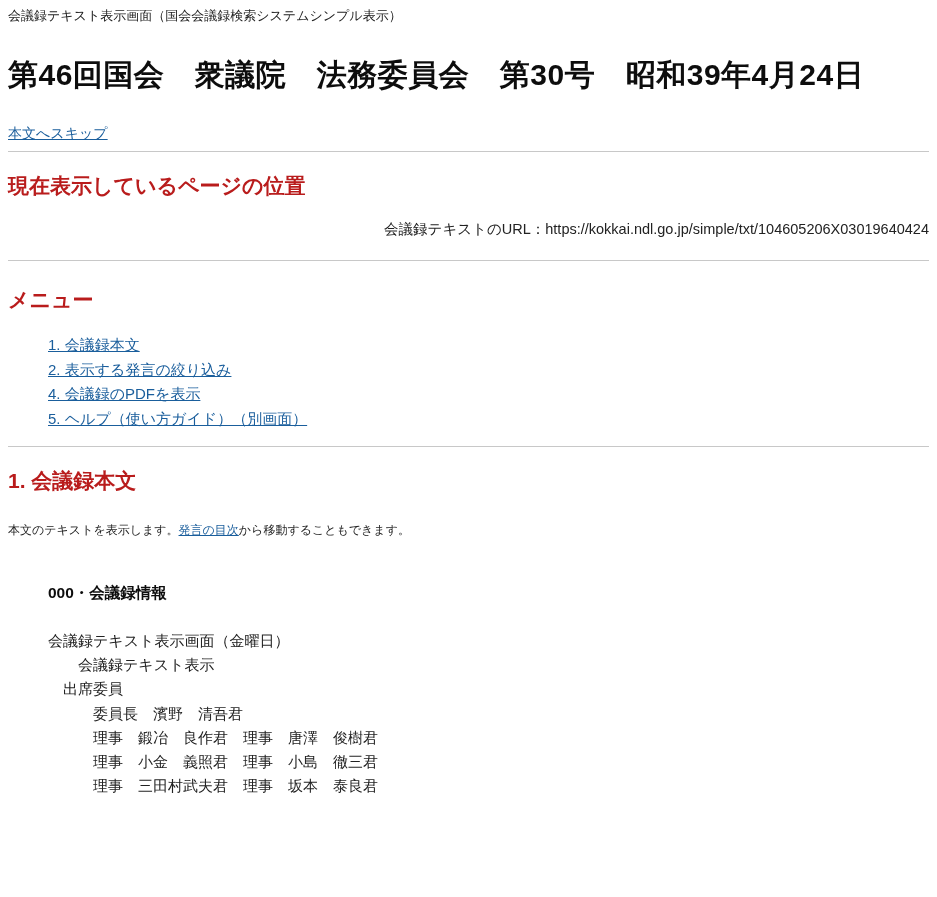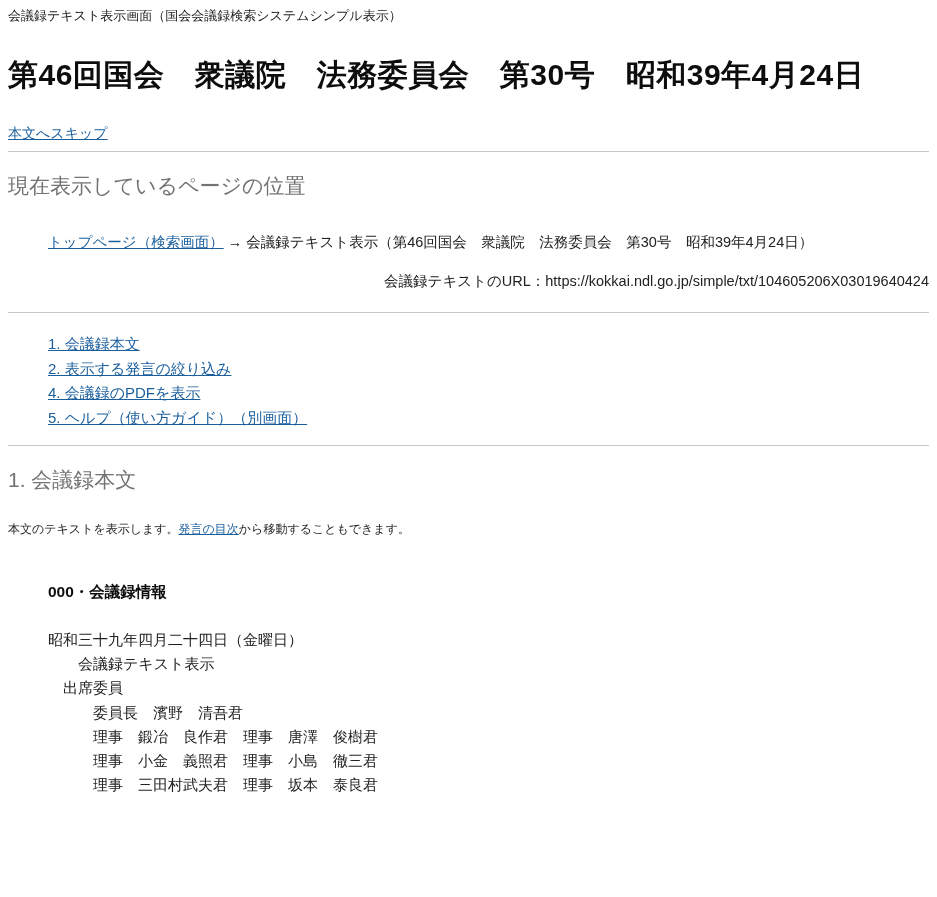--- a/index.html
+++ b/index.html
@@ -21,21 +21,21 @@
     font-weight: bold; color: #0d0d0d; letter-spacing: 0.5px;
   }
   .skip-link-wrap { margin-top: 29px; font-size: 14px; line-height: 18px; }
   hr.divider {
     border: none; border-top: 1px solid #c8c8c8; height: 0;
   }
   hr.d1 { margin-top: 9px; }
   hr.d2 { margin-top: 21px; }
   hr.d3 { margin-top: 15px; }
   h2.section-heading {
-    font-size: 21px; line-height: 28px; font-weight: normal; color: #737373;
+    font-size: 21px; line-height: 28px; font-weight: bold; color: #b91c1c;
   }
   h2.loc-heading  { margin-top: 20px; }
   h2.menu-heading { margin-top: 25px; }
   h2.main-heading { margin-top: 20px; }
 
   .breadcrumb {
     margin-top: 33px; padding-left: 40px;
     font-size: 14.5px; line-height: 19px; color: #222;
   }
   .breadcrumb .arrow { color: #222; text-decoration: none; }
@@ -70,30 +70,26 @@
   <h1 class="page-title">第46回国会　衆議院　法務委員会　第30号　昭和39年4月24日</h1>
 
   <div class="skip-link-wrap">
     <a href="#" class="skip-link">本文へスキップ</a>
   </div>
 
   <hr class="divider d1">
 
   <h2 class="section-heading loc-heading">現在表示しているページの位置</h2>
 
-  <div class="breadcrumb">
-    <a href="#">トップページ（検索画面）</a>
-    <span class="arrow">→</span>
-    <span>会議録テキスト表示（第46回国会　衆議院　法務委員会　第30号　昭和39年4月24日）</span>
-  </div>
 
   <div class="url-line"><span>会議録テキストのURL：</span><span>https://kokkai.ndl.go.jp/simple/txt/104605206X03019640424</span></div>
 
   <hr class="divider d2">
 
+  <h2 class="section-heading menu-heading">メニュー</h2>
 
 
   <ul class="menu-list">
     <li>
       <a href="#">1. 会議録本文</a>
     </li>
     <li>
       <a href="#">2. 表示する発言の絞り込み</a>
     </li>
     <li>
@@ -106,21 +102,21 @@
 
   <hr class="divider d3">
 
   <h2 class="section-heading main-heading">1. 会議録本文</h2>
 
   <div class="main-desc"><span>本文のテキストを表示します。</span><a href="#">発言の目次</a><span>から移動することもできます。</span></div>
 
   <div class="record-block">
     <div class="record-heading">000・会議録情報</div>
     <div class="record-lines">
-      <div class="record-line">昭和三十九年四月二十四日（金曜日）</div>
+      <div class="record-line">会議録テキスト表示画面（金曜日）</div>
       <div class="record-line">　　会議録テキスト表示</div>
       <div class="record-line">　出席委員</div>
       <div class="record-line">　　　委員長　濱野　清吾君</div>
       <div class="record-line">　　　理事　鍛冶　良作君　理事　唐澤　俊樹君</div>
       <div class="record-line">　　　理事　小金　義照君　理事　小島　徹三君</div>
       <div class="record-line">　　　理事　三田村武夫君　理事　坂本　泰良君</div>
     </div>
   </div>
 
 </div>

